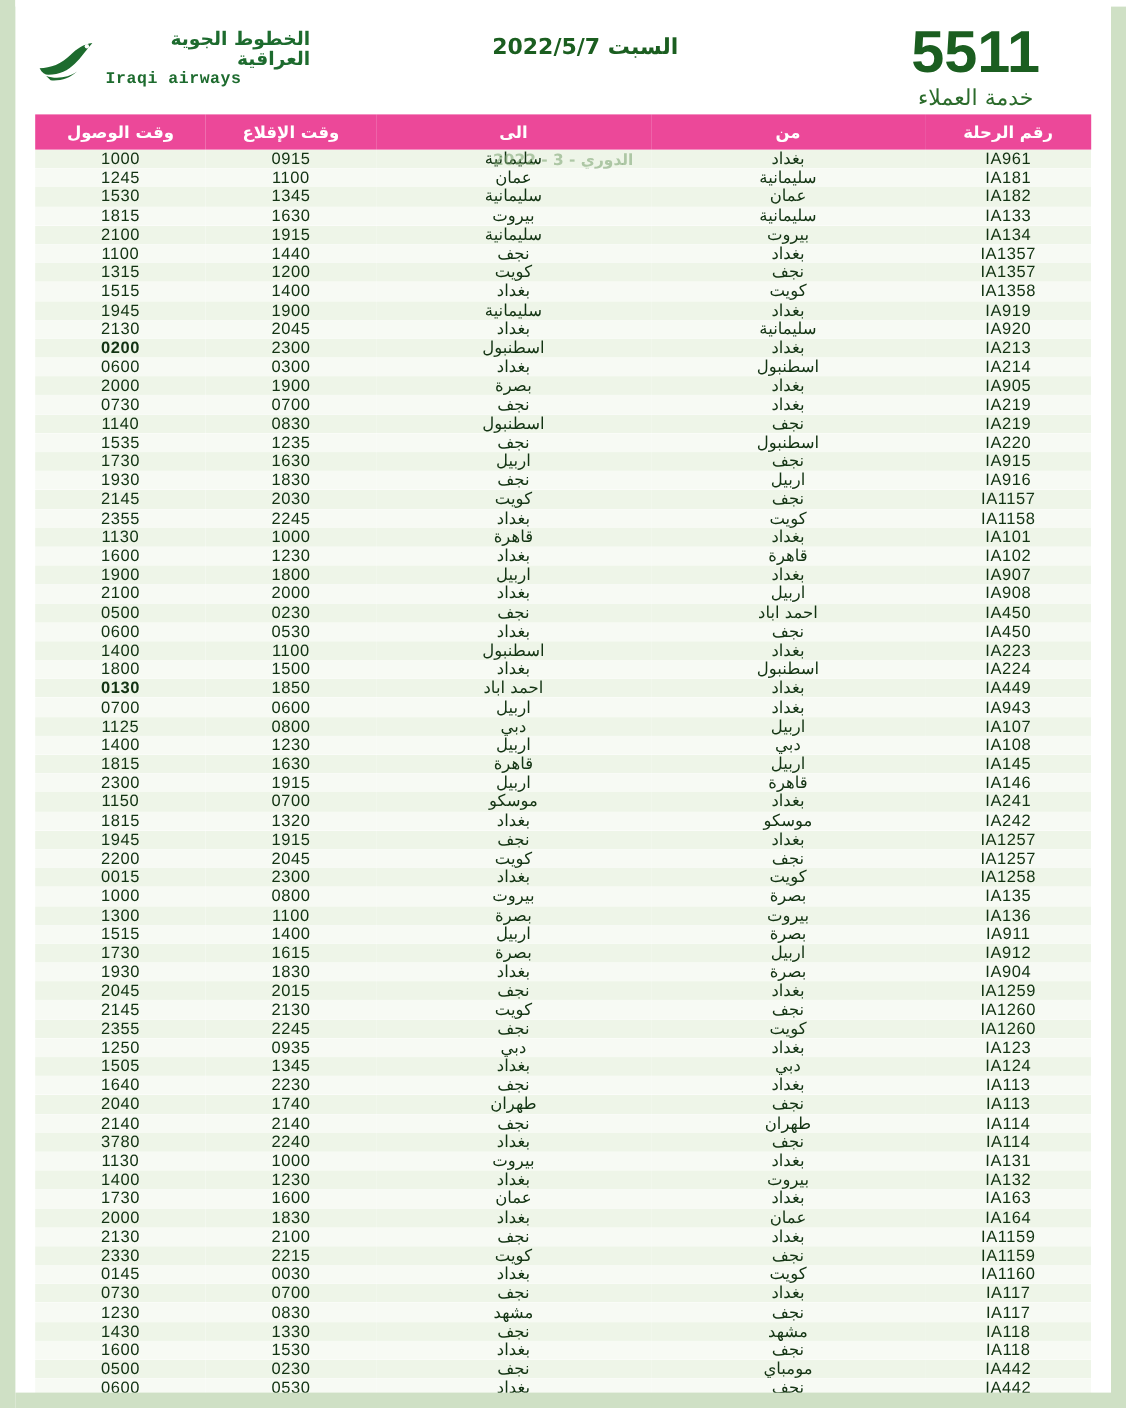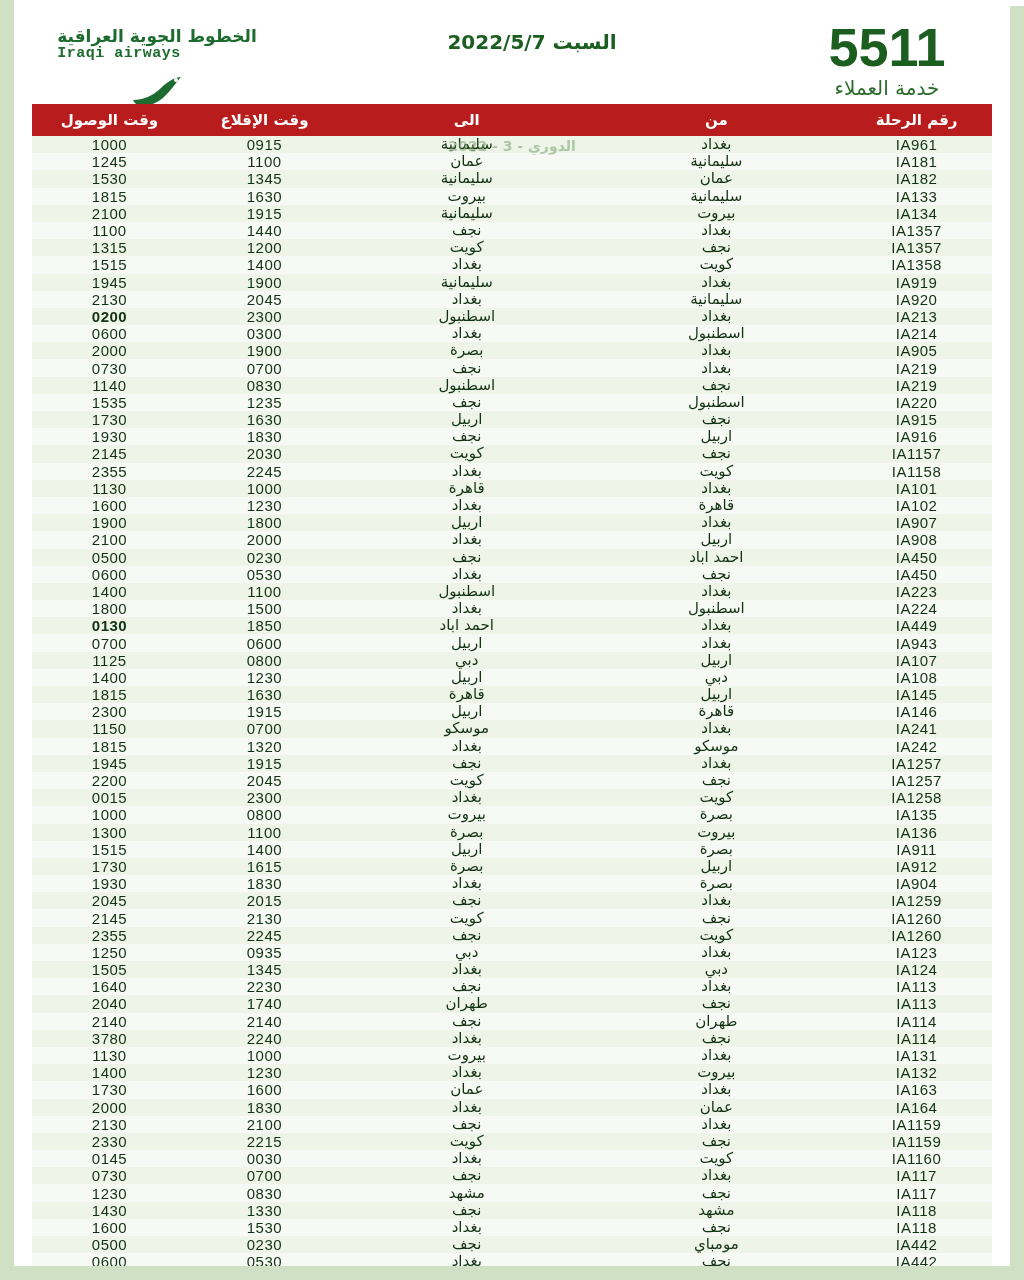--- a/index.html
+++ b/index.html
@@ -30,21 +30,21 @@
   .header {
     display: flex;
     flex-direction: row;
     align-items: flex-start;
     padding: 14px 18px 4px 18px;
     height: 104px;
     box-sizing: border-box;
   }
   .logo-block {
     display: flex;
-    flex-direction: column;
+    flex-direction: row;
     align-items: center;
     gap: 8px;
     width: 250px;
     padding-top: 14px;
   }
   .logo-mark {
     width: 56px;
     height: 44px;
     flex: 0 0 auto;
   }
@@ -107,21 +107,21 @@
     flex: 1 1 auto;
     padding: 0 18px;
     box-sizing: border-box;
   }
   table.sched {
     width: 100%;
     border-collapse: collapse;
     table-layout: fixed;
   }
   table.sched thead th {
-    background: #b91c1c;
+    background: #ec4899;
     color: #ffffff;
     font-size: 15px;
     font-weight: bold;
     padding: 7px 16px;
     text-align: center;
     border: none;
   }
   table.sched tbody td {
     font-size: 15px;
     text-align: center;

